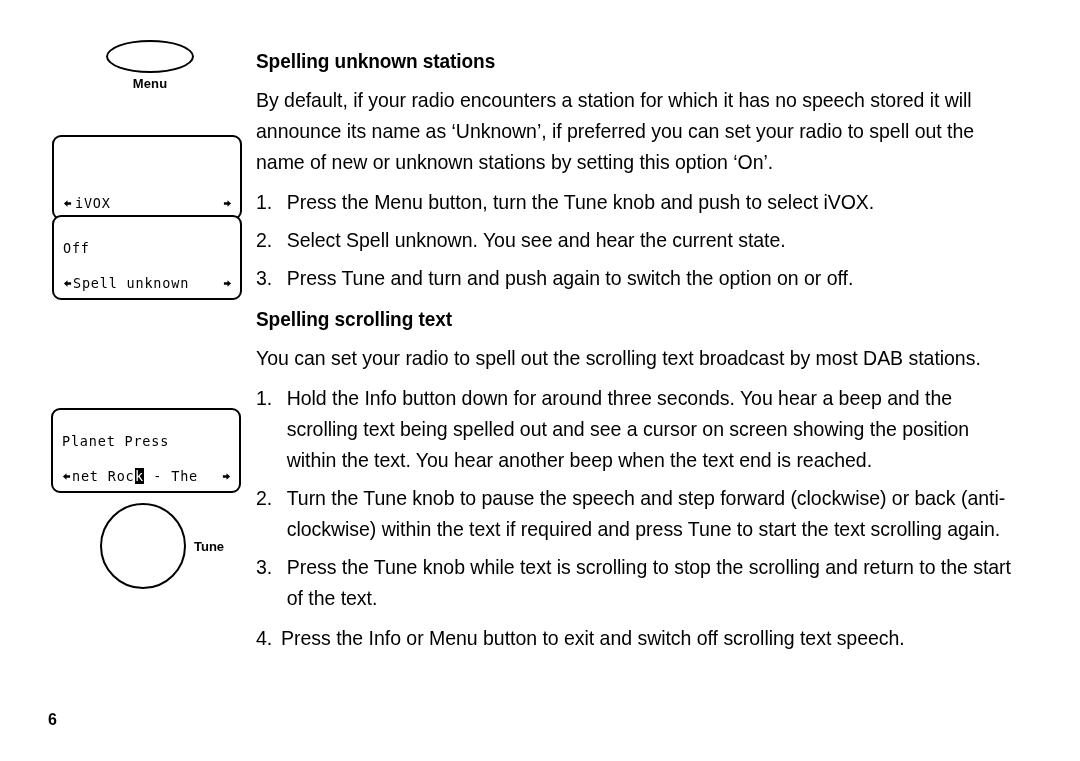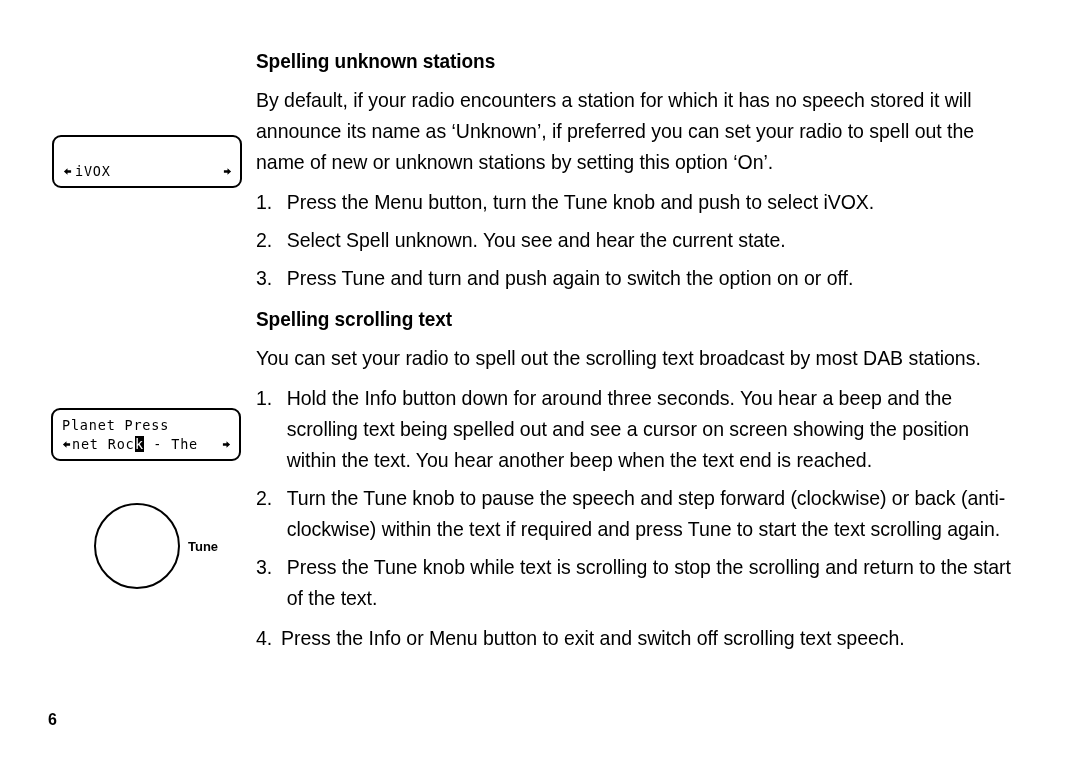--- a/index.html
+++ b/index.html
@@ -87,20 +87,21 @@
     font-size: 13.5px;
     line-height: 19px;
     letter-spacing: 0.8px;
     color: #000;
   }
   .lcd-line {
     display: flex;
     align-items: center;
     white-space: pre;
     height: 19px;
+    margin-top: 16px;
   }
   .lcd-line.blank { visibility: hidden; }
   .lcd-text { flex: 1 1 auto; }
   .lcd-text.center-pad { padding-left: 2px; }
   .lcd-arrow {
     flex: 0 0 auto;
     width: 12px;
     display: inline-flex;
     align-items: center;
     justify-content: center;
@@ -181,40 +182,62 @@
     color: #000;
   }
 </style>
 </head>
 <body>
 
 <div class="page">
 
   <div class="illustrations">
 
+    <div class="fig btn-oval-wrap" style="left:22px; top:0;">
+      <div class="btn-oval"></div>
+      <div class="btn-oval-label">Menu</div>
+    </div>
 
     <div class="fig lcd" style="left:14px; top:95px;">
       <div class="lcd-line blank">
         <span class="lcd-text"></span>
       </div>
       <div class="lcd-line">
         <span class="lcd-arrow">
           <svg width="9" height="9" viewBox="0 0 10 10" aria-hidden="true">
             <path d="M1 5 L5 1.5 L5 3.6 L9 3.6 L9 6.4 L5 6.4 L5 8.5 Z" fill="#000"></path>
           </svg>
         </span>
         <span class="lcd-text center-pad">iVOX</span>
         <span class="lcd-arrow">
           <svg width="9" height="9" viewBox="0 0 10 10" aria-hidden="true">
             <path d="M9 5 L5 1.5 L5 3.6 L1 3.6 L1 6.4 L5 6.4 L5 8.5 Z" fill="#000"></path>
           </svg>
         </span>
       </div>
     </div>
 
+    <div class="fig lcd" style="left:14px; top:175px;">
+      <div class="lcd-line">
+        <span class="lcd-text center-pad">Off</span>
+      </div>
+      <div class="lcd-line">
+        <span class="lcd-arrow">
+          <svg width="9" height="9" viewBox="0 0 10 10" aria-hidden="true">
+            <path d="M1 5 L5 1.5 L5 3.6 L9 3.6 L9 6.4 L5 6.4 L5 8.5 Z" fill="#000"></path>
+          </svg>
+        </span>
+        <span class="lcd-text">Spell unknown</span>
+        <span class="lcd-arrow">
+          <svg width="9" height="9" viewBox="0 0 10 10" aria-hidden="true">
+            <path d="M9 5 L5 1.5 L5 3.6 L1 3.6 L1 6.4 L5 6.4 L5 8.5 Z" fill="#000"></path>
+          </svg>
+        </span>
+      </div>
+    </div>
 
 
     <div class="fig lcd" style="left:13px; top:368px;">
       <div class="lcd-line">
         <span class="lcd-text center-pad">Planet Press</span>
       </div>
       <div class="lcd-line">
         <span class="lcd-arrow">
           <svg width="9" height="9" viewBox="0 0 10 10" aria-hidden="true">
             <path d="M1 5 L5 1.5 L5 3.6 L9 3.6 L9 6.4 L5 6.4 L5 8.5 Z" fill="#000"></path>
@@ -222,21 +245,21 @@
         </span>
         <span class="lcd-text"><span>net Roc</span><span class="lcd-cursor">k</span><span> - The</span></span>
         <span class="lcd-arrow">
           <svg width="9" height="9" viewBox="0 0 10 10" aria-hidden="true">
             <path d="M9 5 L5 1.5 L5 3.6 L1 3.6 L1 6.4 L5 6.4 L5 8.5 Z" fill="#000"></path>
           </svg>
         </span>
       </div>
     </div>
 
-    <div class="fig knob-row" style="left:56px; top:463px;">
+    <div class="fig knob-row" style="left:62px; top:463px;">
       <div class="knob-circle"></div>
       <div class="knob-label">Tune</div>
     </div>
 
   </div>
 
   <div class="content">
 
     <h2 class="h-sub">Spelling unknown stations</h2>
 

